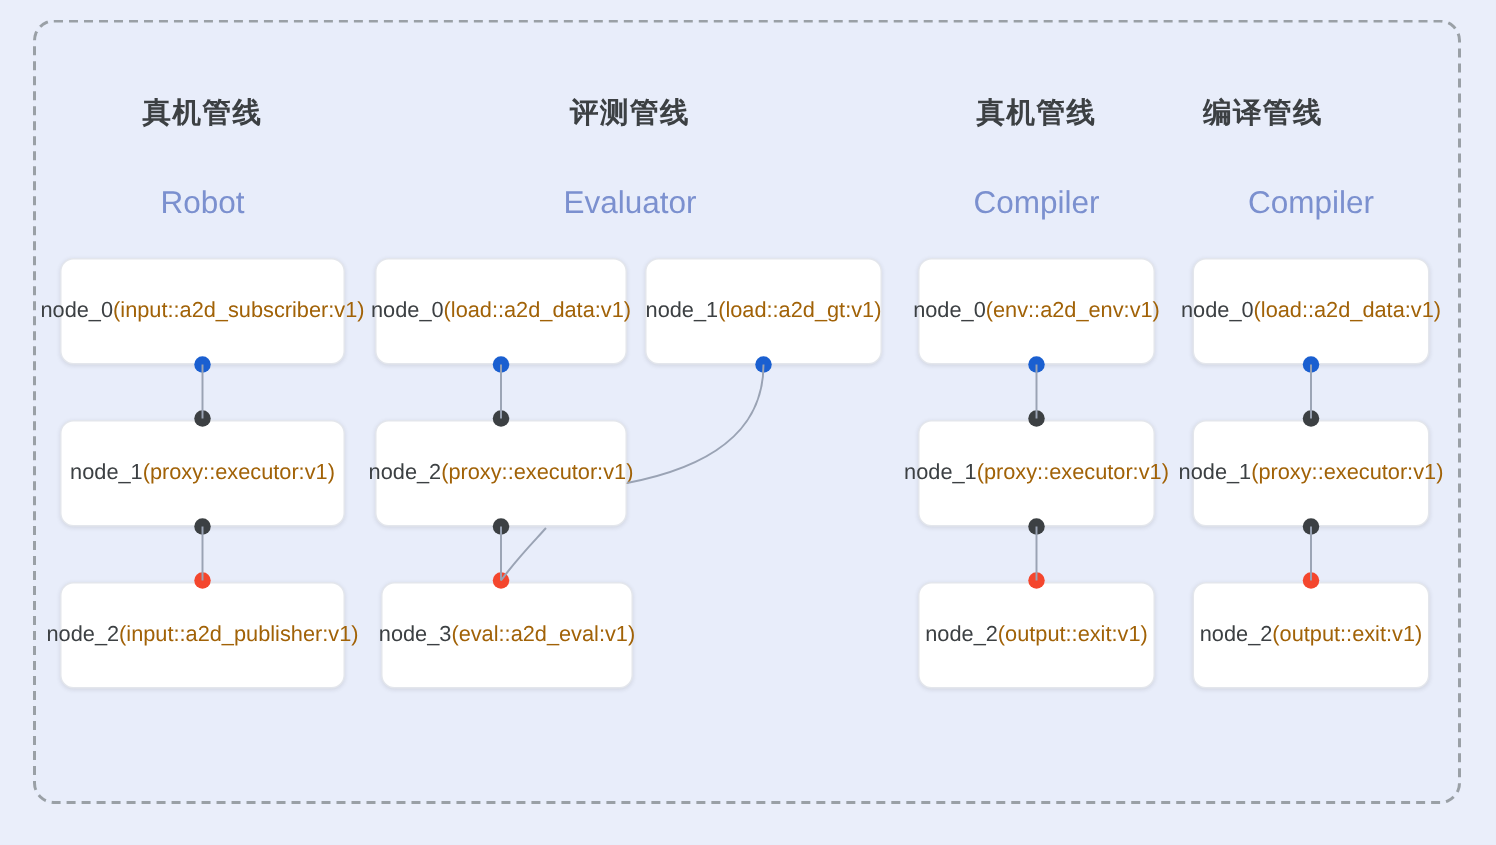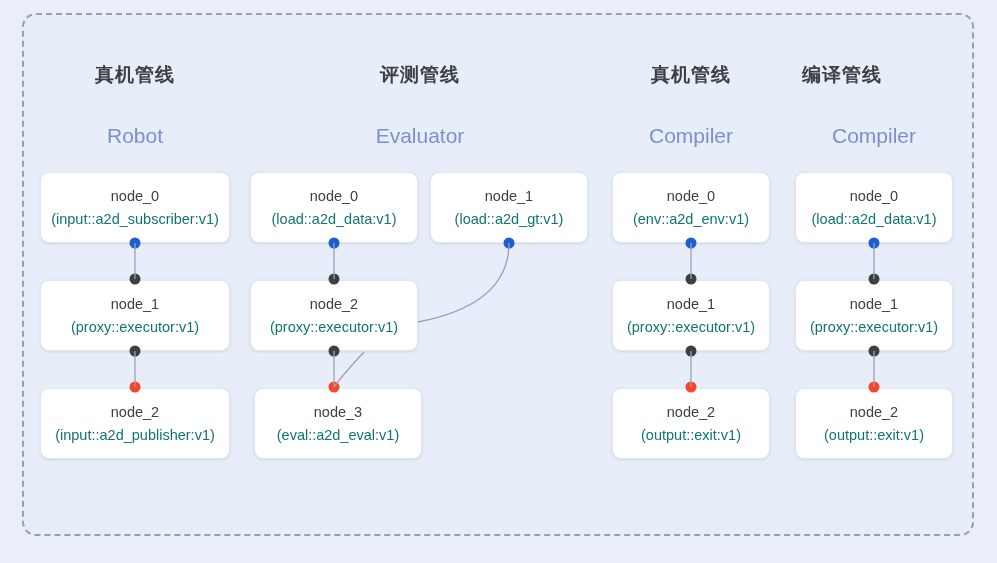--- a/index.html
+++ b/index.html
@@ -41,33 +41,33 @@
 
   
   .node{
     position:absolute;
     box-sizing:border-box;
     background:#ffffff;
     border:1px solid #e3e6ec;
     border-radius:9px;
     box-shadow:0 1px 3px rgba(60,64,67,.13);
     display:flex;
-    flex-direction:column;
+    flex-direction:row;
     align-items:center;
     justify-content:center;
     text-align:center;
   }
   .node .n-name{
     font-size:14.5px;
     color:#3c4043;
     line-height:1.55;
   }
   .node .n-type{
     font-size:14.5px;
-    color:#0f766e;
+    color:#a16207;
     line-height:1.55;
   }
 
   
   .dot{
     position:absolute;
     width:11px;height:11px;
     border-radius:50%;
     transform:translate(-50%,-50%);
   }

